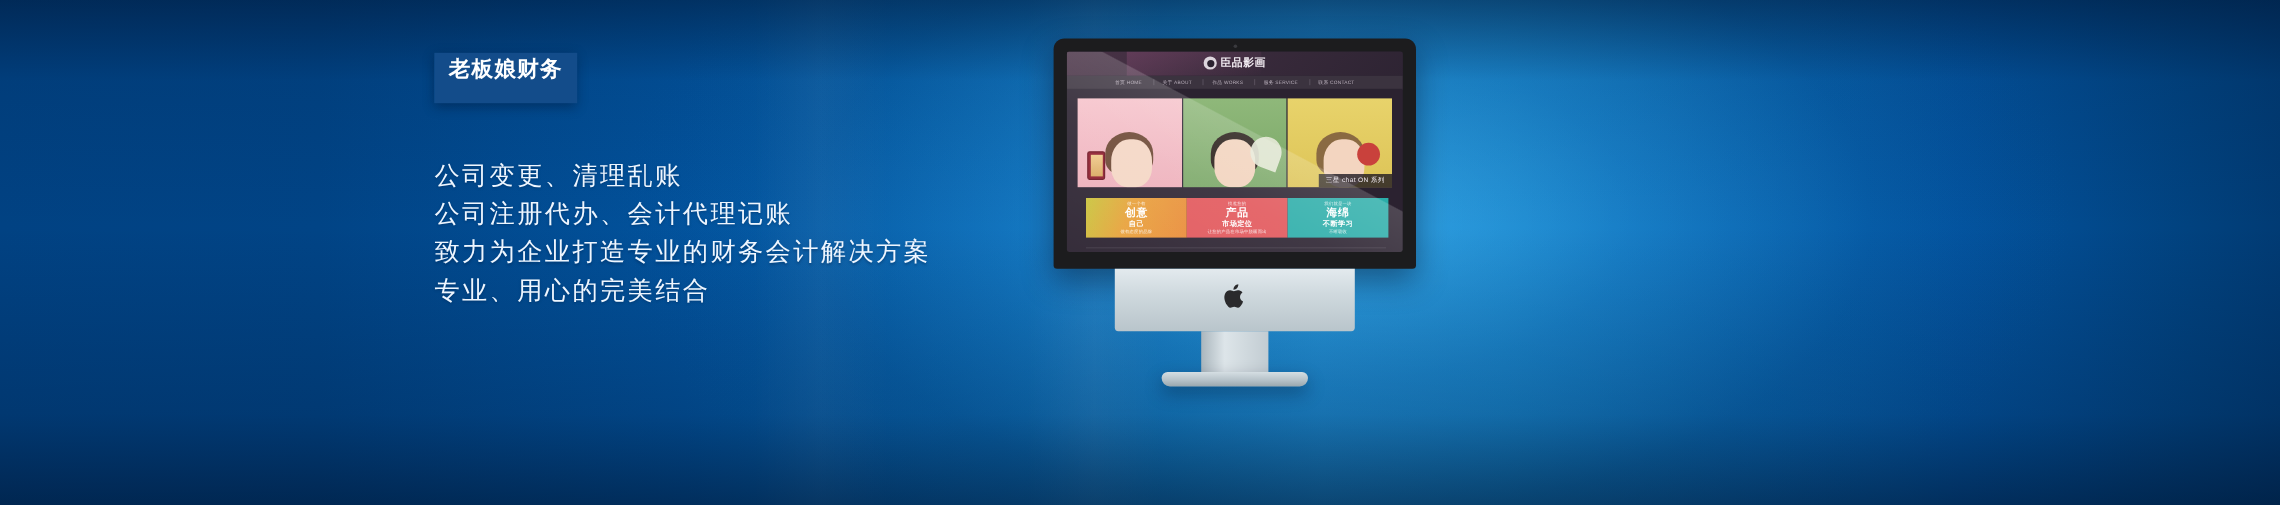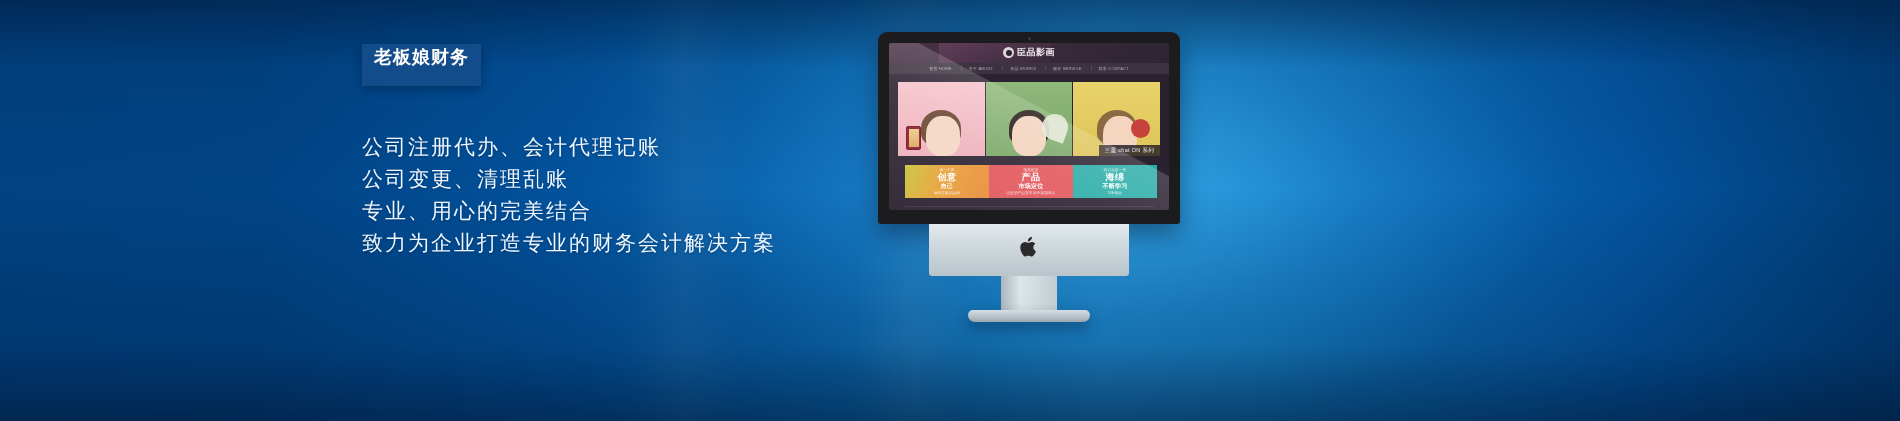--- a/index.html
+++ b/index.html
@@ -397,24 +397,24 @@
   <div class="bg-streaks"></div>
   <div class="bg-vig"></div>
 
   <div class="copy">
 
     <div class="title-bar">
       <div class="title-brand">老板娘财务</div>
     </div>
 
     <div class="lines">
+      <div class="line">公司变更、清理乱账</div>
       <div class="line">公司注册代办、会计代理记账</div>
-      <div class="line">公司变更、清理乱账</div>
+      <div class="line">致力为企业打造专业的财务会计解决方案</div>
       <div class="line">专业、用心的完美结合</div>
-      <div class="line">致力为企业打造专业的财务会计解决方案</div>
     </div>
 
   </div>
 
   <div class="imac">
 
     <div class="imac-screen">
       <div class="imac-cam"></div>
 
       <div class="site">

